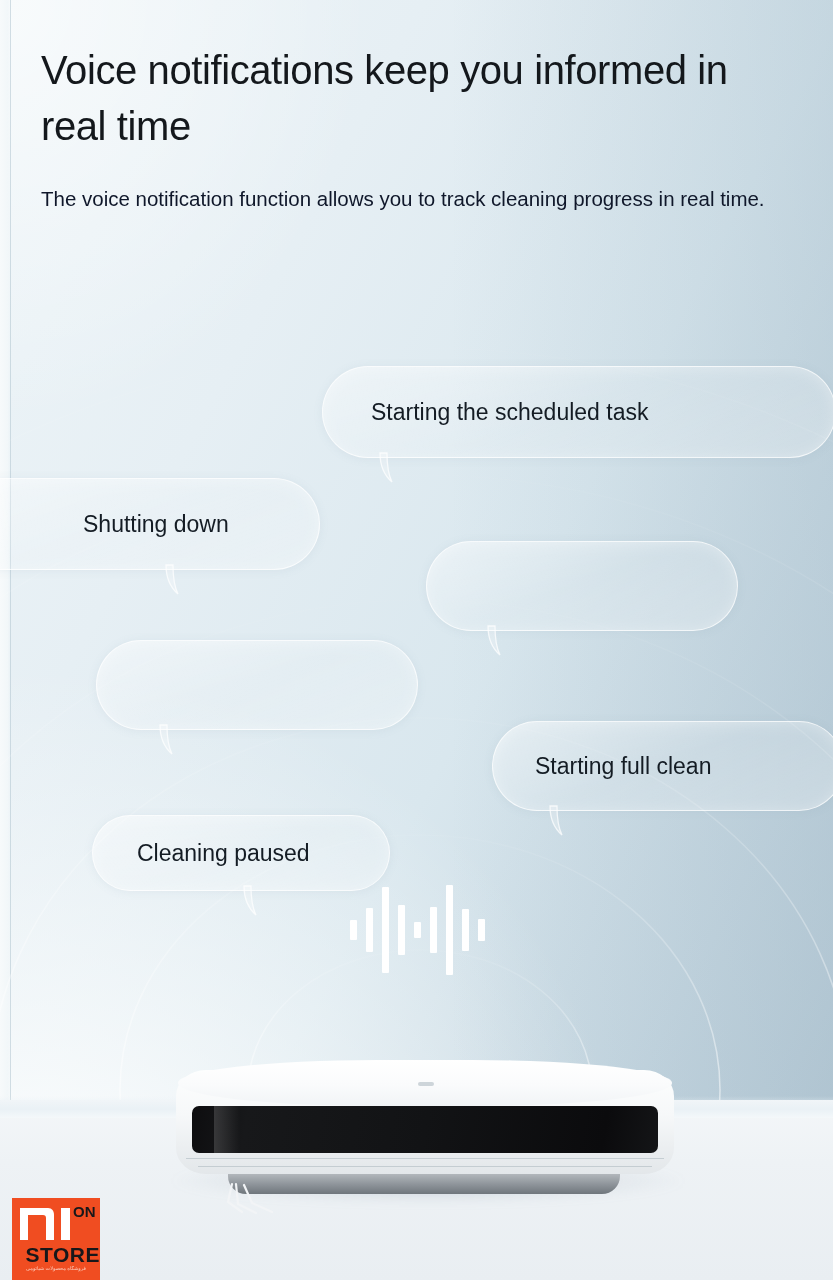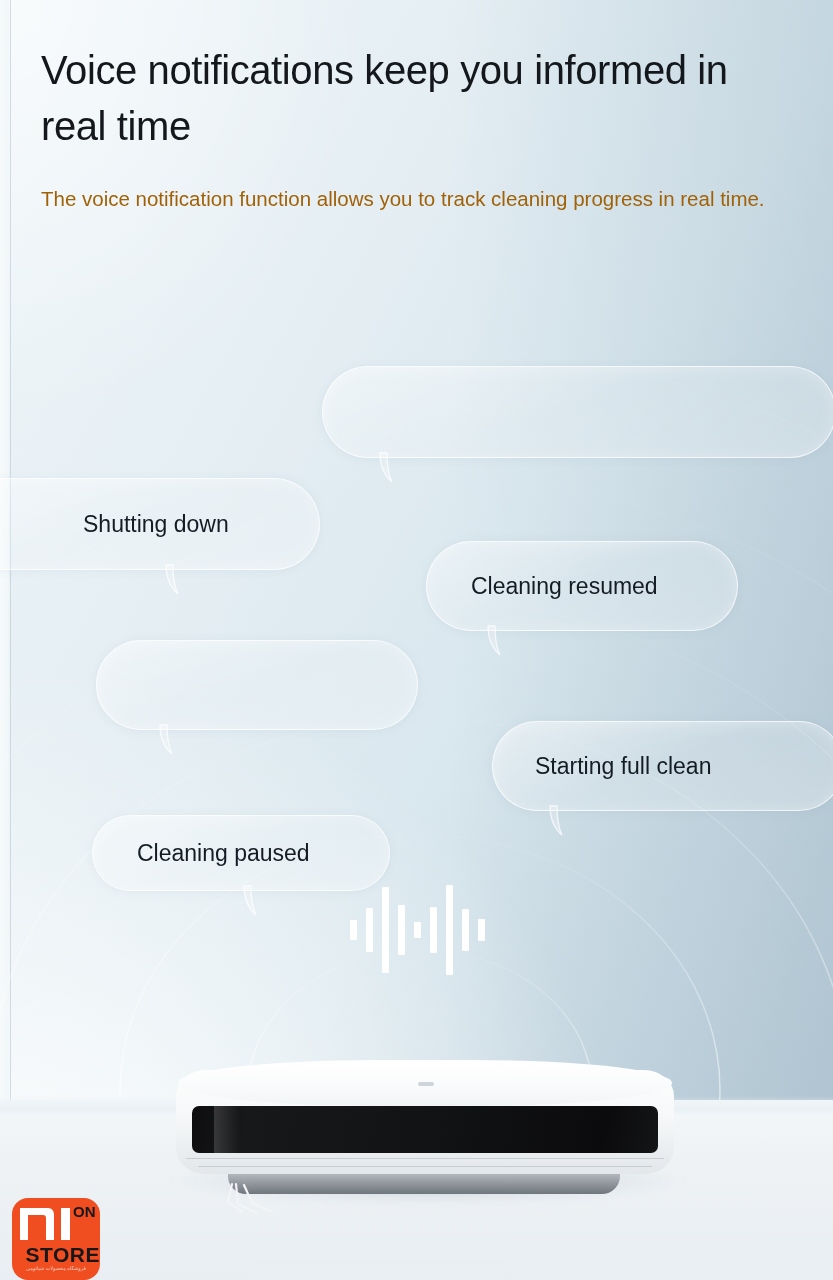--- a/index.html
+++ b/index.html
@@ -75,21 +75,21 @@
     color: #14181c;
   }
   .subline {
     position: absolute;
     left: 41px;
     top: 181px;
     width: 752px;
     font-size: 20.5px;
     line-height: 36px;
     font-weight: 400;
-    color: #a16207;
+    color: #0f172a;
   }
 
   
   .bubble {
     position: absolute;
     box-sizing: border-box;
     display: flex;
     align-items: center;
     border-radius: 999px;
     background: linear-gradient(160deg, rgba(255,255,255,0.40) 0%, rgba(255,255,255,0.17) 48%, rgba(255,255,255,0.28) 100%);
@@ -215,21 +215,20 @@
 
   
   .logo {
     position: absolute;
     left: 12px;
     top: 1198px;
     width: 88px;
     height: 82px;
     background: #f04d21;
     display: block;
-    border-radius: 16px;
   }
   .logo-mi {
     position: absolute;
     left: 6px; top: 8px;
     width: 56px; height: 36px;
   }
   .logo-on {
     position: absolute;
     right: 5px; top: 6px;
     width: 22px;
@@ -297,34 +296,34 @@
       <ellipse cx="420" cy="1090" rx="560" ry="490"></ellipse>
       <ellipse cx="420" cy="1090" rx="700" ry="615"></ellipse>
       <ellipse cx="420" cy="1090" rx="848" ry="742"></ellipse>
     </g>
   </svg>
 
   <div class="headline">Voice notifications keep you informed in real time</div>
   <div class="subline">The voice notification function allows you to track cleaning progress in real time.</div>
 
   <div class="bubble" style="left:322px; top:366px; width:514px; height:92px; padding-left:48px;">
+    <span class="btext">Starting the scheduled task</span>
     <svg class="tail" viewBox="0 0 34 30">
       <path d="M1 0 C1 13, 6 23, 13 29 C9 21, 8 10, 8 0 Z" fill="rgba(255,255,255,0.26)" stroke="rgba(255,255,255,0.74)" stroke-width="1.3"></path>
     </svg>
   </div>
 
   <div class="bubble" style="left:-56px; top:478px; width:376px; height:92px; padding-left:138px;">
     <span class="btext">Shutting down</span>
     <svg class="tail" viewBox="0 0 34 30" style="left:220px;">
       <path d="M1 0 C1 13, 6 23, 13 29 C9 21, 8 10, 8 0 Z" fill="rgba(255,255,255,0.26)" stroke="rgba(255,255,255,0.74)" stroke-width="1.3"></path>
     </svg>
   </div>
 
   <div class="bubble" style="left:426px; top:541px; width:312px; height:90px; padding-left:44px;">
-    <span class="btext">Cleaning resumed</span>
     <svg class="tail" viewBox="0 0 34 30" style="left:60px;">
       <path d="M1 0 C1 13, 6 23, 13 29 C9 21, 8 10, 8 0 Z" fill="rgba(255,255,255,0.26)" stroke="rgba(255,255,255,0.74)" stroke-width="1.3"></path>
     </svg>
   </div>
 
   <div class="bubble" style="left:96px; top:640px; width:322px; height:90px; padding-left:46px;">
     <svg class="tail" viewBox="0 0 34 30" style="left:62px;">
       <path d="M1 0 C1 13, 6 23, 13 29 C9 21, 8 10, 8 0 Z" fill="rgba(255,255,255,0.26)" stroke="rgba(255,255,255,0.74)" stroke-width="1.3"></path>
     </svg>
   </div>

